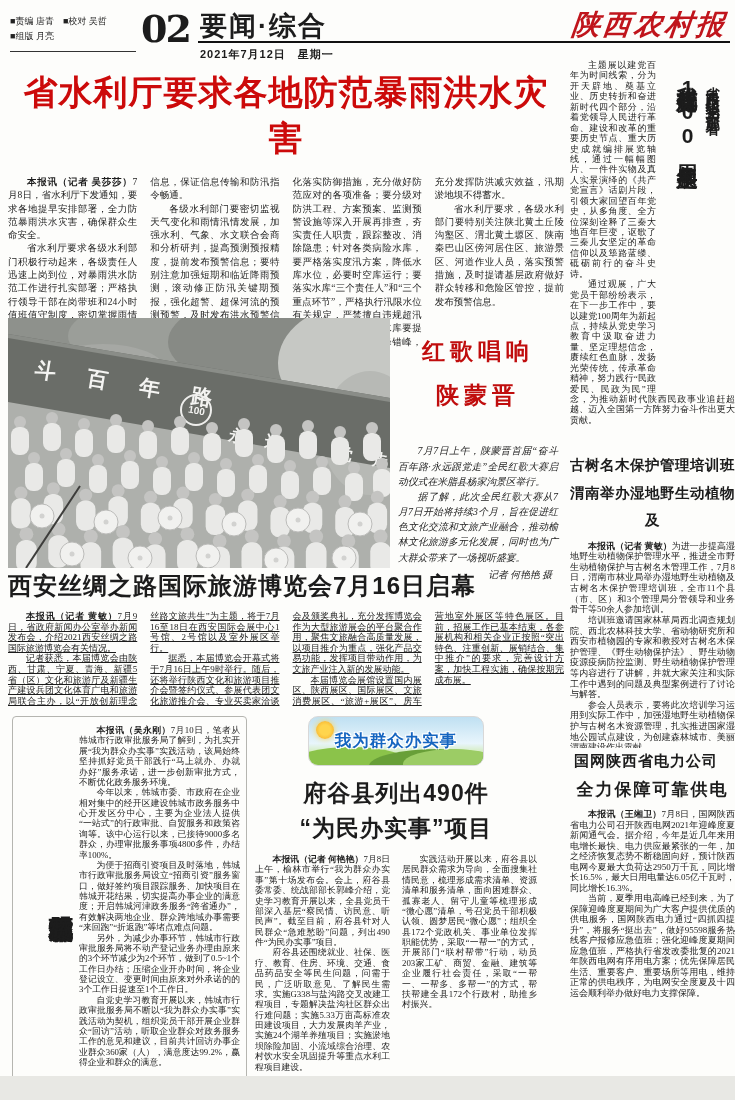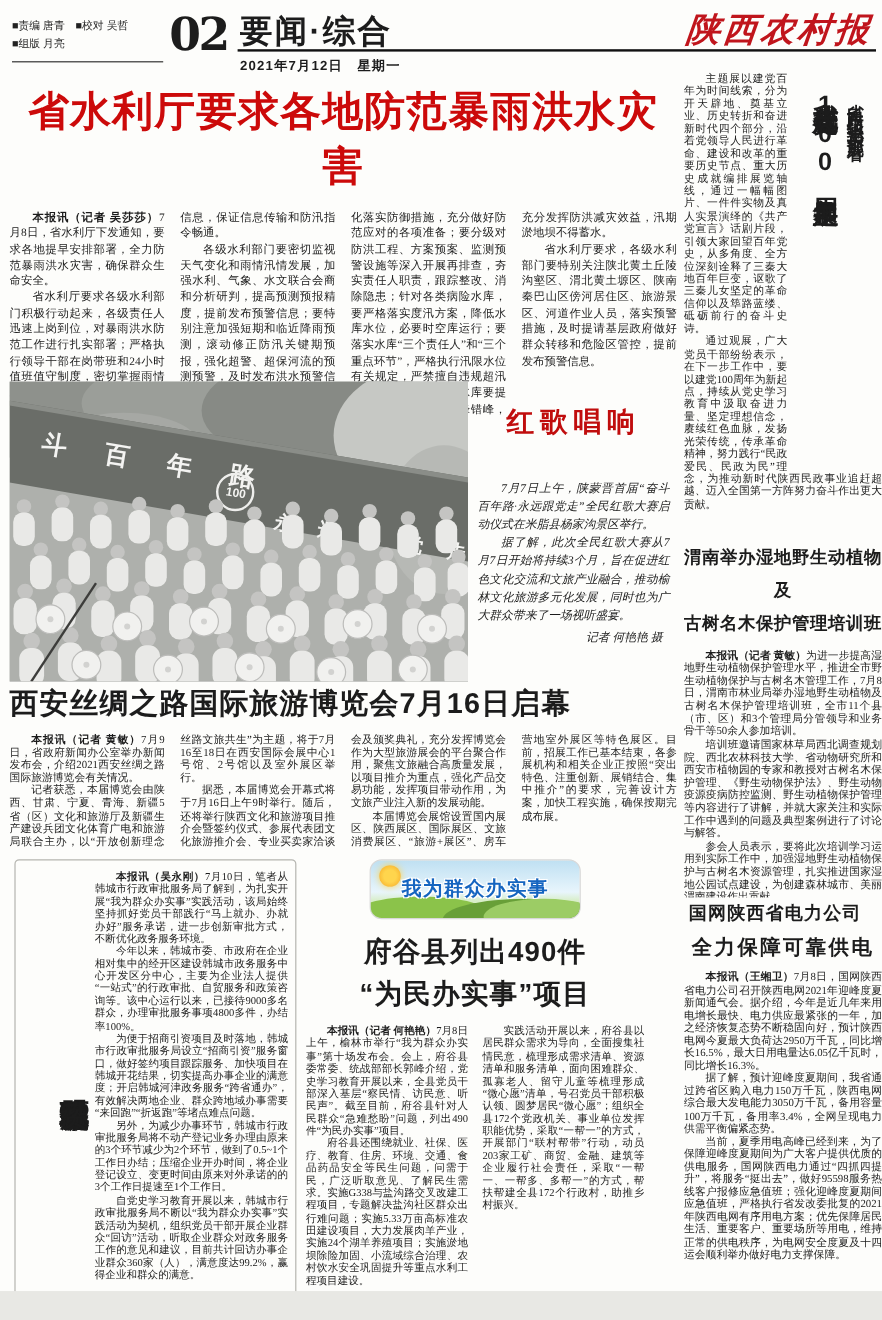--- a/index.html
+++ b/index.html
@@ -45,21 +45,21 @@
   .redsong .t { color:#c00d0d; font-weight:bold; font-size:23px; letter-spacing:5px;
     text-align:center; line-height:1.9; font-family:"Liberation Sans",sans-serif; }
   .redsong .cap { margin-top:26px; font-size:9.8px; line-height:1.55; font-style:italic; }
   .redsong .credit { margin-top:4px; text-align:right; font-size:9.8px; font-style:italic; padding-right:6px; }
 
   
   .expo { position:absolute; left:8px; top:570px; width:556px; }
   .expo h2 { font-size:24px; font-weight:bold; text-align:left; letter-spacing:1px;
     font-family:"Liberation Sans",sans-serif; }
   .expo .body { margin-top:9px; height:106px; overflow:hidden;
-    column-count:4; column-gap:13px; column-fill:auto; font-size:9px; line-height:1.18; }
+    column-count:4; column-gap:13px; column-fill:auto; font-size:9px; line-height:1.18;text-decoration:underline; }
 
   
   .rail { position:absolute; left:570px; top:60px; width:165px; height:1030px; }
   .minzheng { position:absolute; top:0; left:0; width:165px; height:388px; overflow:hidden;
     font-size:9px; line-height:1.16; }
   .vhead { float:right; width:74px; height:316px; margin:10px 0 4px 5px;
     display:flex; flex-direction:row-reverse; justify-content:center;
     font-family:"Liberation Sans",sans-serif; }
   .vhead .kick { writing-mode:vertical-rl; text-orientation:upright; font-weight:bold;
     font-size:14px; letter-spacing:3px; margin-left:6px; padding-top:6px; }
@@ -231,20 +231,21 @@
           <use href="#fan" x="268" y="242"></use>
           <use href="#fan" x="336" y="240"></use>
       </g>
       <line x1="18" y1="250" x2="72" y2="168" stroke="#3d3d3b" stroke-width="2"></line>
     </svg>
   </figure>
 
   <aside class="redsong">
     <div class="t">
       <div>红歌唱响</div>
+      <div>陕蒙晋</div>
     </div>
     <div class="cap">
       <p class="para">7月7日上午，陕蒙晋首届“奋斗百年路·永远跟党走”全民红歌大赛启动仪式在米脂县杨家沟景区举行。</p>
       <p class="para">据了解，此次全民红歌大赛从7月7日开始将持续3个月，旨在促进红色文化交流和文旅产业融合，推动榆林文化旅游多元化发展，同时也为广大群众带来了一场视听盛宴。</p>
     </div>
     <div class="credit">记者 何艳艳 摄</div>
   </aside>
 
   <section class="expo">
     <h2>西安丝绸之路国际旅游博览会7月16日启幕</h2>
@@ -262,36 +263,35 @@
       <div class="vhead">
         <div class="kick">省民政厅组织党员干部观看</div>
         <div class="main">我省庆祝建党100周年主题展</div>
       </div>
       <p class="para">主题展以建党百年为时间线索，分为开天辟地、奠基立业、历史转折和奋进新时代四个部分，沿着党领导人民进行革命、建设和改革的重要历史节点、重大历史成就编排展览轴线，通过一幅幅图片、一件件实物及真人实景演绎的《共产党宣言》话剧片段，引领大家回望百年党史，从多角度、全方位深刻诠释了三秦大地百年巨变，讴歌了三秦儿女坚定的革命信仰以及筚路蓝缕、砥砺前行的奋斗史诗。</p>
       <p class="para">通过观展，广大党员干部纷纷表示，在下一步工作中，要以建党100周年为新起点，持续从党史学习教育中汲取奋进力量、坚定理想信念，赓续红色血脉，发扬光荣传统，传承革命精神，努力践行“民政爱民、民政为民”理念，为推动新时代陕西民政事业追赶超越、迈入全国第一方阵努力奋斗作出更大贡献。</p>
     </article>
 
     <article class="weinan">
       <h3>
+        <div>古树名木保护管理培训班</div>
         <div>渭南举办湿地野生动植物及</div>
-        <div>古树名木保护管理培训班</div>
       </h3>
       <div class="body">
         <p class="para"><b class="runin">本报讯（记者 黄敏）</b><span>为进一步提高湿地野生动植物保护管理水平，推进全市野生动植物保护与古树名木管理工作，7月8日，渭南市林业局举办湿地野生动植物及古树名木保护管理培训班，全市11个县（市、区）和3个管理局分管领导和业务骨干等50余人参加培训。</span></p>
         <p class="para">培训班邀请国家林草局西北调查规划院、西北农林科技大学、省动物研究所和西安市植物园的专家和教授对古树名木保护管理、《野生动物保护法》、野生动物疫源疫病防控监测、野生动植物保护管理等内容进行了讲解，并就大家关注和实际工作中遇到的问题及典型案例进行了讨论与解答。</p>
         <p class="para">参会人员表示，要将此次培训学习运用到实际工作中，加强湿地野生动植物保护与古树名木资源管理，扎实推进国家湿地公园试点建设，为创建森林城市、美丽渭南建设作出贡献。</p>
       </div>
     </article>
 
     <article class="power">
       <div class="kick">国网陕西省电力公司</div>
       <h3>全力保障可靠供电</h3>
       <div class="body">
         <p class="para"><b class="runin">本报讯（王缃卫）</b><span>7月8日，国网陕西省电力公司召开陕西电网2021年迎峰度夏新闻通气会。据介绍，今年是近几年来用电增长最快、电力供应最紧张的一年，加之经济恢复态势不断稳固向好，预计陕西电网今夏最大负荷达2950万千瓦，同比增长16.5%，最大日用电量达6.05亿千瓦时，同比增长16.3%。</span></p>
-        <p class="para">据了解，预计迎峰度夏期间，我省通过跨省区购入电力150万千瓦，陕西电网综合最大发电能力3050万千瓦，备用容量100万千瓦，备用率3.4%，全网呈现电力供需平衡偏紧态势。</p>
         <p class="para">当前，夏季用电高峰已经到来，为了保障迎峰度夏期间为广大客户提供优质的供电服务，国网陕西电力通过“四抓四提升”，将服务“挺出去”，做好95598服务热线客户报修应急值班；强化迎峰度夏期间应急值班，严格执行省发改委批复的2021年陕西电网有序用电方案；优先保障居民生活、重要客户、重要场所等用电，维持正常的供电秩序，为电网安全度夏及十四运会顺利举办做好电力支撑保障。</p>
       </div>
     </article>
 
   </div>
 
   <article class="hancheng">
     <div class="vht">韩城市优化政务服务环境赢称赞</div>
     <div class="body">
       <p class="para"><b class="runin">本报讯（吴永刚）</b><span>7月10日，笔者从韩城市行政审批服务局了解到，为扎实开展“我为群众办实事”实践活动，该局始终坚持抓好党员干部践行“马上就办、办就办好”服务承诺，进一步创新审批方式，不断优化政务服务环境。</span></p>

